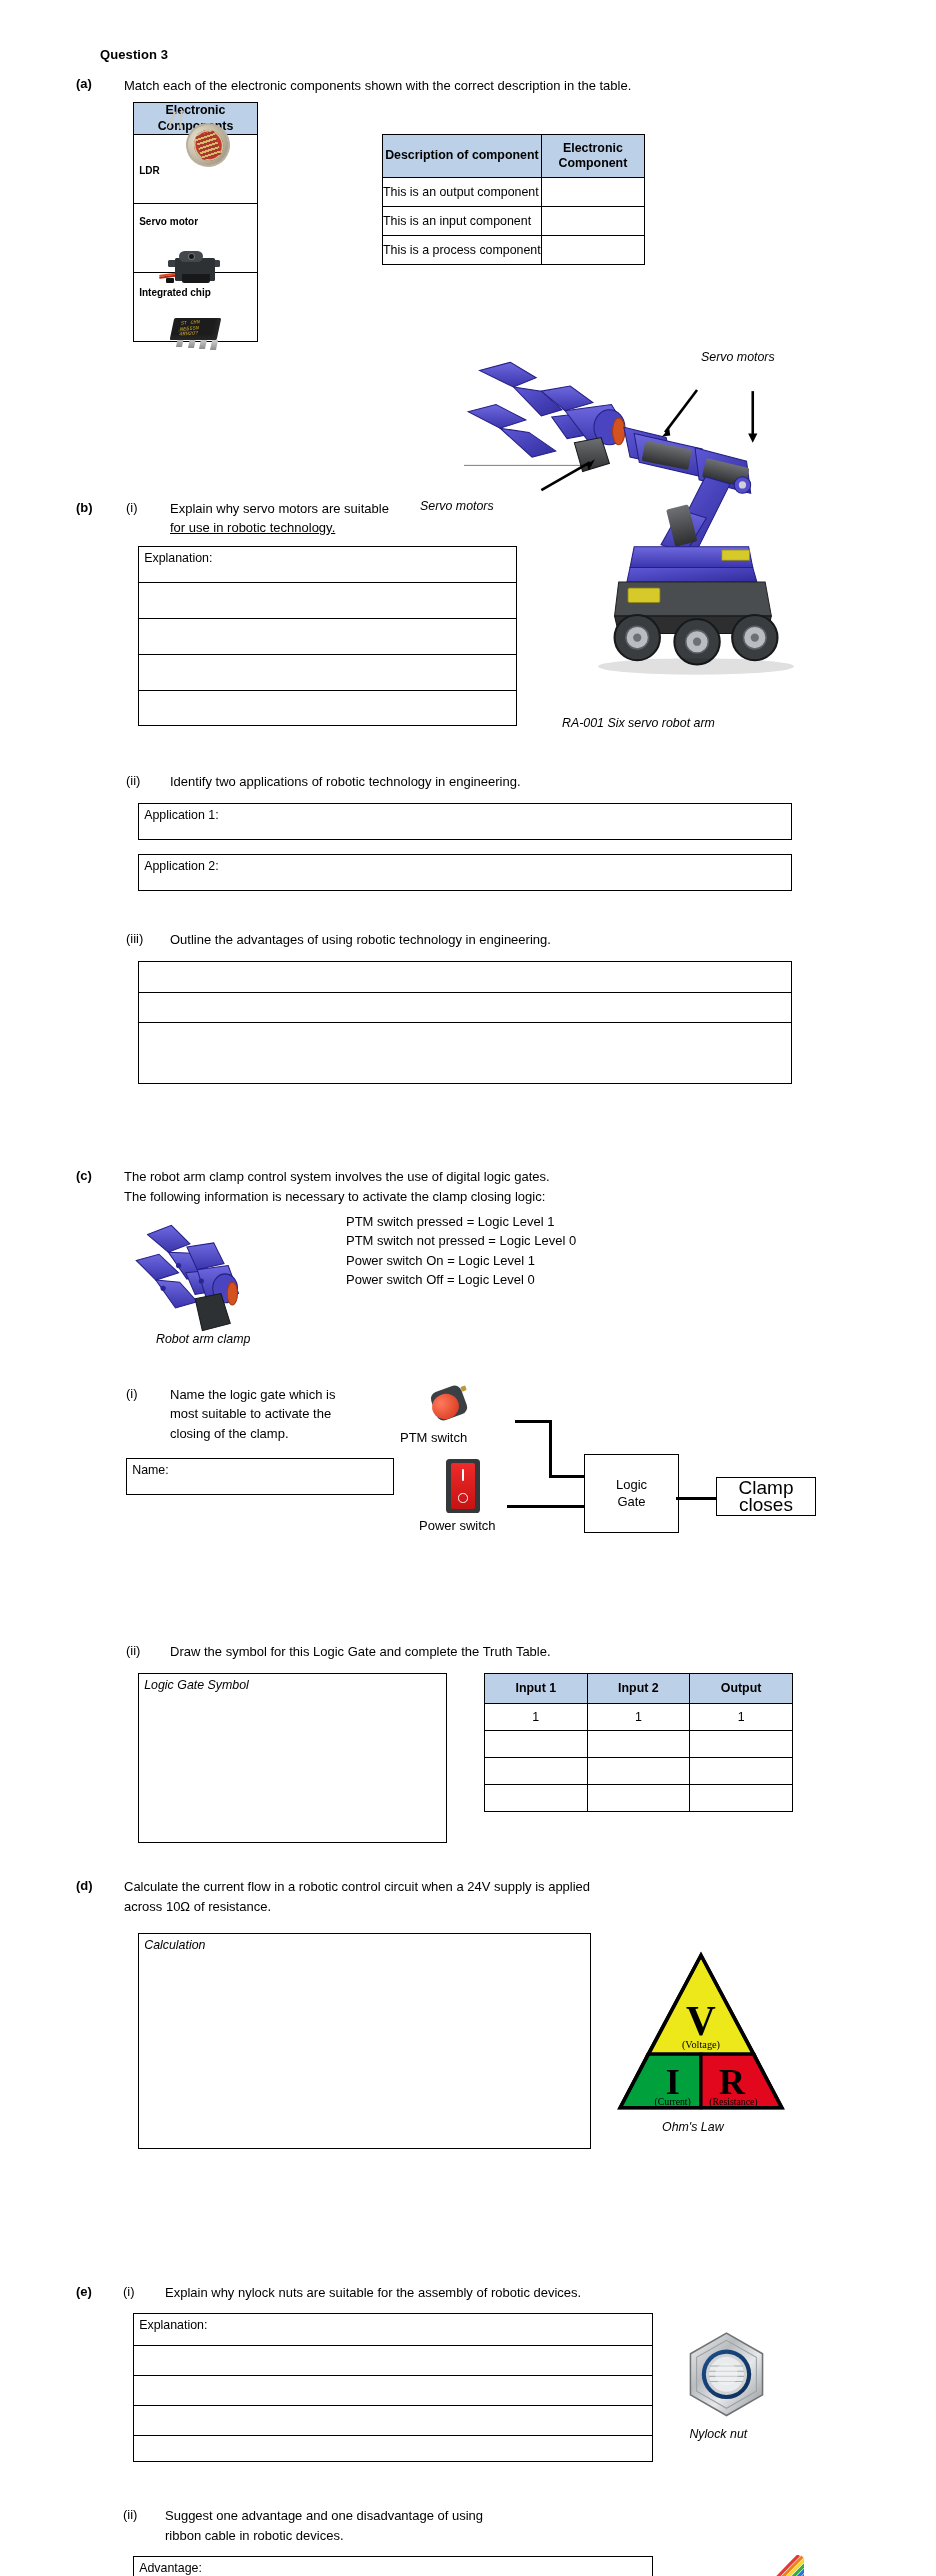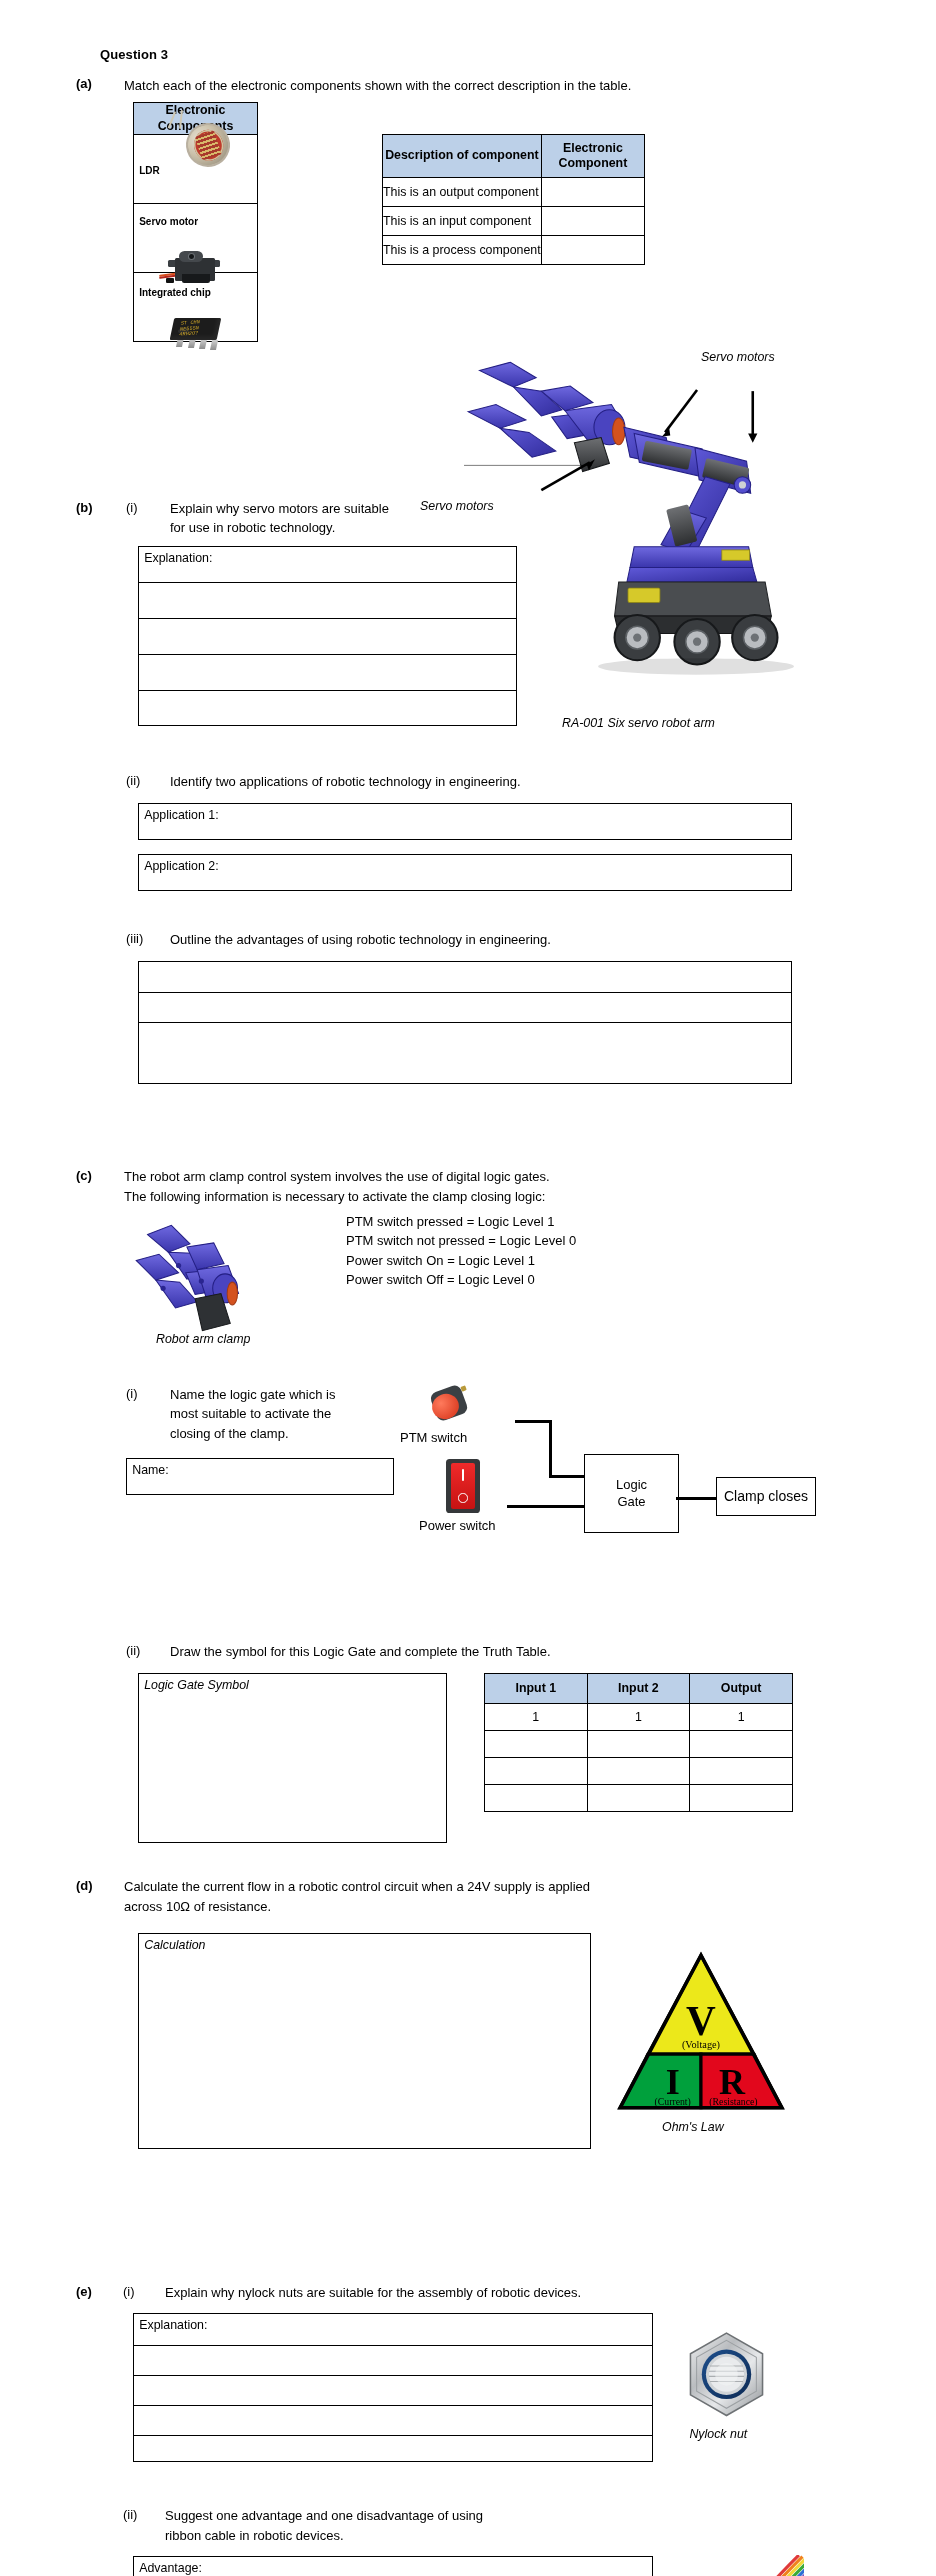--- a/index.html
+++ b/index.html
@@ -267,21 +267,21 @@
       <polygon points="254,202 238,212 242,224" fill="#000"></polygon>
     </svg>
     <div class="abs cap" style="left:237px;top:-5.2px;white-space:nowrap;">Servo motors</div>
     <div class="abs cap" style="left:-44px;top:144px;white-space:nowrap;">Servo motors</div>
     <div class="abs cap" style="left:98px;top:361px;white-space:nowrap;">RA-001 Six servo robot arm</div>
   </div>
 
   <div class="abs lbl" style="left:76px;top:500px;">(b)</div>
   <div class="abs rn" style="left:126px;top:500px;">(i)</div>
   <div class="abs tx" style="left:170px;top:499px;width:268px;">Explain why servo motors are suitable</div>
-  <div class="abs tx" style="left:170px;top:518px;width:268px;">for use in robotic technology.</div>
+  <div class="abs tx" style="left:170px;top:518px;width:268px;text-decoration:underline;">for use in robotic technology.</div>
 
   <div class="abs box" style="left:138px;top:546px;width:379px;height:180px;">
     <div class="boxline" style="height:36px;">
       <div class="boxhead">Explanation:</div>
     </div>
     <div class="boxline" style="height:36px;"></div>
     <div class="boxline" style="height:36px;"></div>
     <div class="boxline" style="height:36px;"></div>
     <div style="height:36px;"></div>
   </div>
@@ -374,21 +374,21 @@
   <div class="wire abs" style="left:507px;top:1505px;width:77px;height:2.6px;"></div>
 
   <div class="gatebox abs" style="left:584px;top:1454px;width:93px;height:77px;">
     <span>
       <span>Logic</span><br>
       <span>Gate</span>
     </span>
   </div>
 
   <div class="wire abs" style="left:676px;top:1497px;width:41px;height:2.6px;"></div>
-  <div class="gatebox abs" style="left:716px;top:1477px;width:98px;height:37px;font-size:14px;">Clamp closes</div>
+  <div class="gatebox abs" style="left:716px;top:1477px;width:98px;height:37px;font-size:19px;">Clamp closes</div>
 
   <div class="abs rn" style="left:126px;top:1643px;">(ii)</div>
   <div class="abs tx" style="left:170px;top:1642px;width:592px;">Draw the symbol for this Logic Gate and complete the Truth Table.</div>
 
   <div class="abs box" style="left:138px;top:1673px;width:309px;height:170px;">
     <div class="boxhead it">Logic Gate Symbol</div>
   </div>
 
   <table class="gt tt abs" style="left:484px;top:1673px;">
     <tbody>

